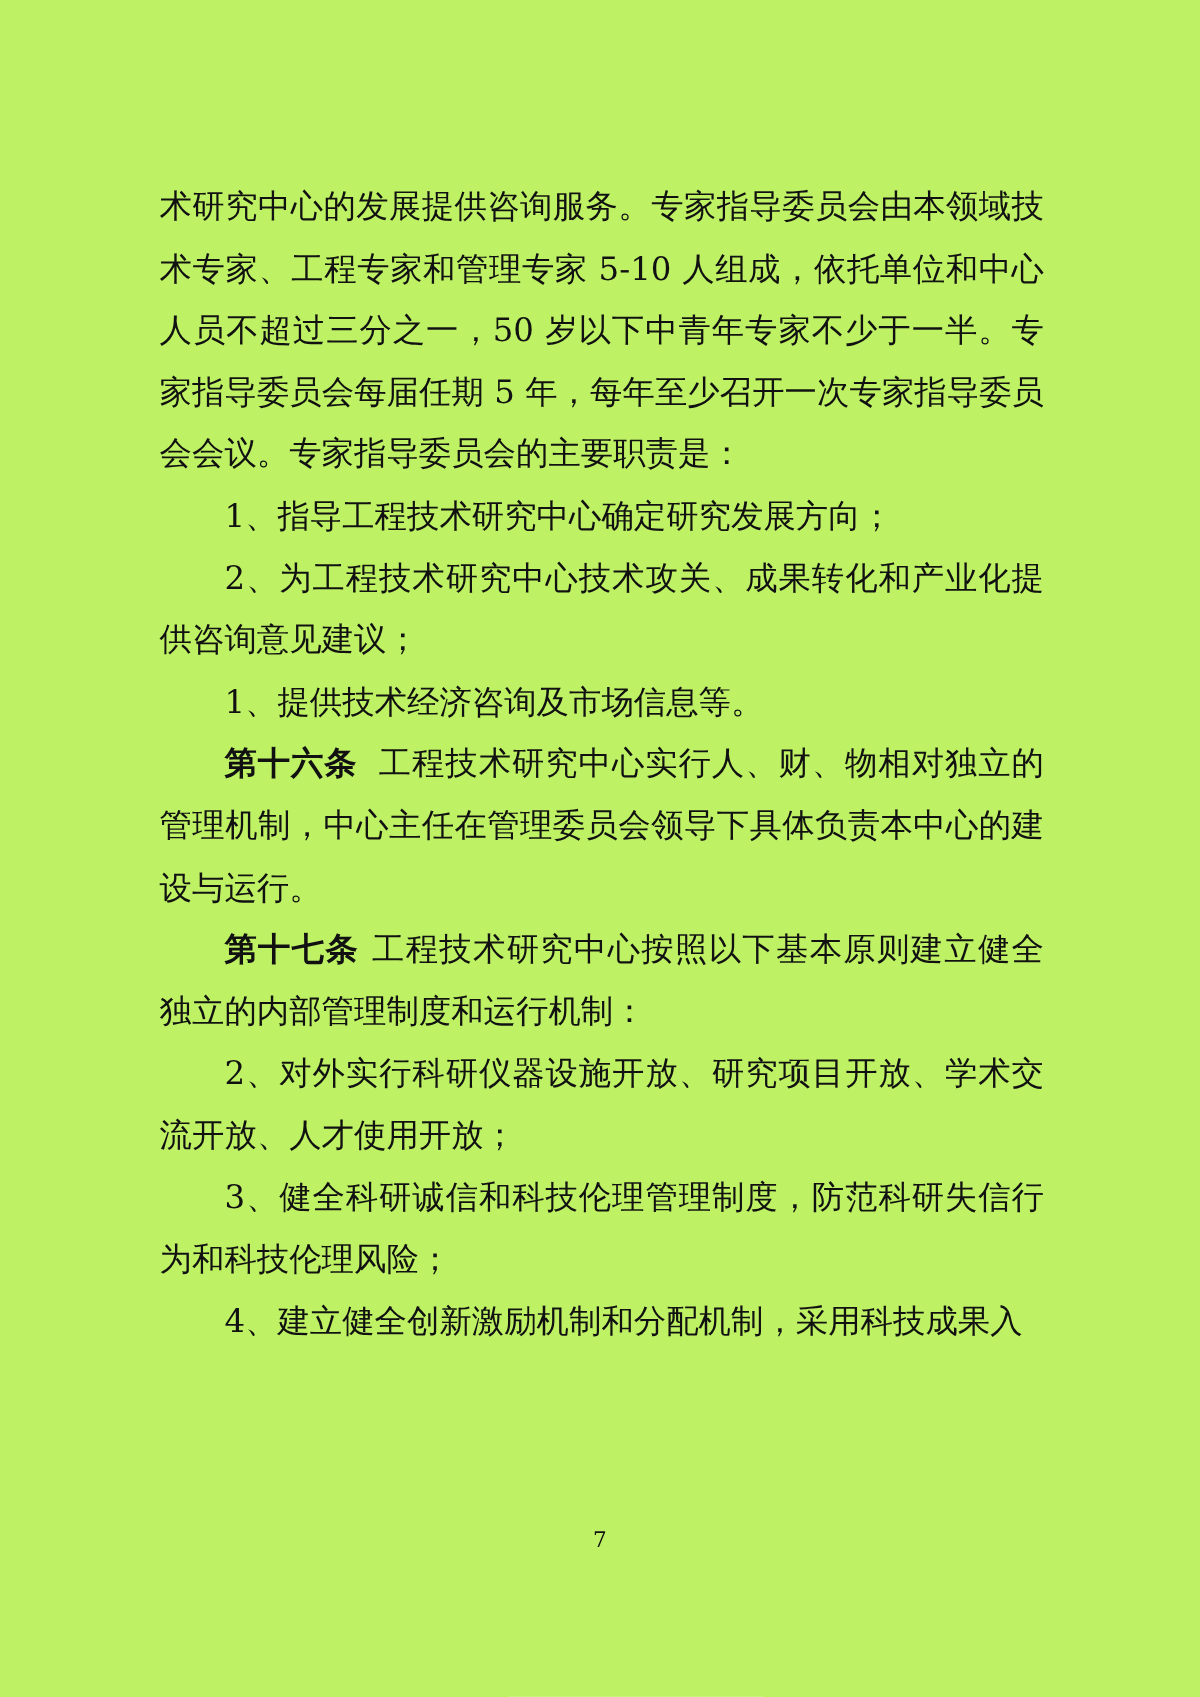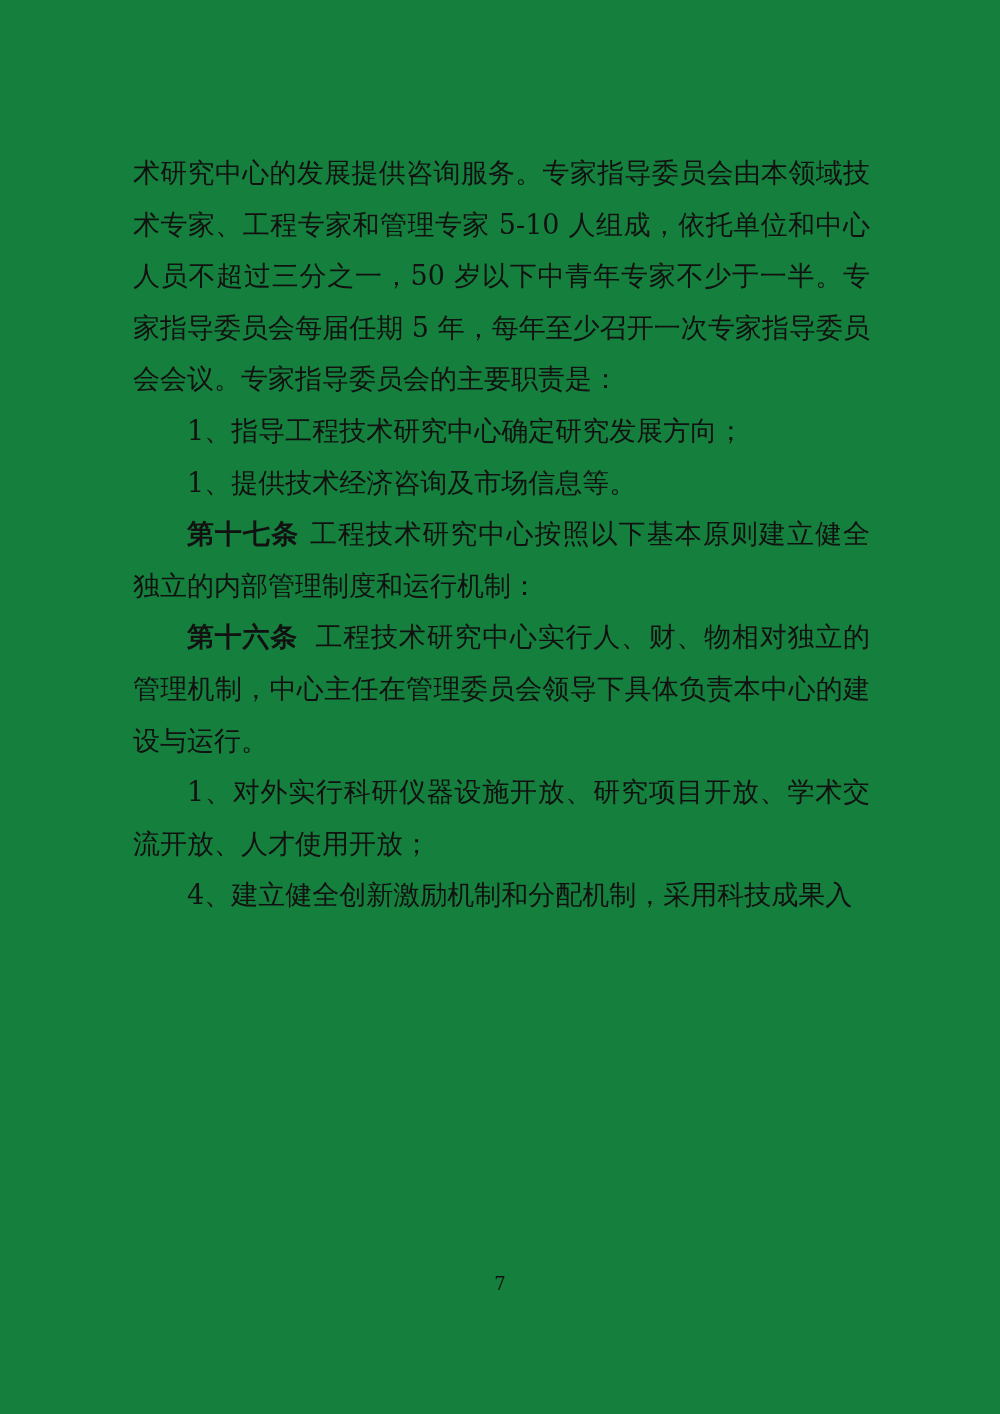--- a/index.html
+++ b/index.html
@@ -6,21 +6,21 @@
   body {
     width: 1000px;
     height: 1414px;
     background: #ffffff;
     font-family: "DejaVu Serif", "Liberation Serif", serif;
   }
   .page {
     position: relative;
     width: 1000px;
     height: 1414px;
-    background: #15803d;
+    background: #bef264;
     overflow: hidden;
   }
   .content {
     position: absolute;
     left: 133px;
     top: 147px;
     width: 737px;
     font-size: 27px;
     line-height: 51.6px;
     color: #111111;
@@ -52,34 +52,36 @@
 </head>
 <body>
 
 <div class="page">
   <div class="content">
 
     <p class="no-indent">术研究中心的发展提供咨询服务。专家指导委员会由本领域技术专家、工程专家和管理专家 5-10 人组成，依托单位和中心人员不超过三分之一，50 岁以下中青年专家不少于一半。专家指导委员会每届任期 5 年，每年至少召开一次专家指导委员会会议。专家指导委员会的主要职责是：</p>
 
     <p>1、指导工程技术研究中心确定研究发展方向；</p>
 
+    <p>2、为工程技术研究中心技术攻关、成果转化和产业化提供咨询意见建议；</p>
 
 
     <p>1、提供技术经济咨询及市场信息等。</p>
 
     <p>
+      <span class="art-heading gap-wide">第十六条</span><span>工程技术研究中心实行人、财、物相对独立的管理机制，中心主任在管理委员会领导下具体负责本中心的建设与运行。</span>
+    </p>
+
+    <p>
       <span class="art-heading gap-norm">第十七条</span><span>工程技术研究中心按照以下基本原则建立健全独立的内部管理制度和运行机制：</span>
     </p>
 
-    <p>
-      <span class="art-heading gap-wide">第十六条</span><span>工程技术研究中心实行人、财、物相对独立的管理机制，中心主任在管理委员会领导下具体负责本中心的建设与运行。</span>
-    </p>
-
-    <p>1、对外实行科研仪器设施开放、研究项目开放、学术交流开放、人才使用开放；</p>
+    <p>2、对外实行科研仪器设施开放、研究项目开放、学术交流开放、人才使用开放；</p>
 
 
+    <p>3、健全科研诚信和科技伦理管理制度，防范科研失信行为和科技伦理风险；</p>
 
     <p>4、建立健全创新激励机制和分配机制，采用科技成果入</p>
 
   </div>
 
   <div class="footer">7</div>
 </div>
 
 </body></html>

